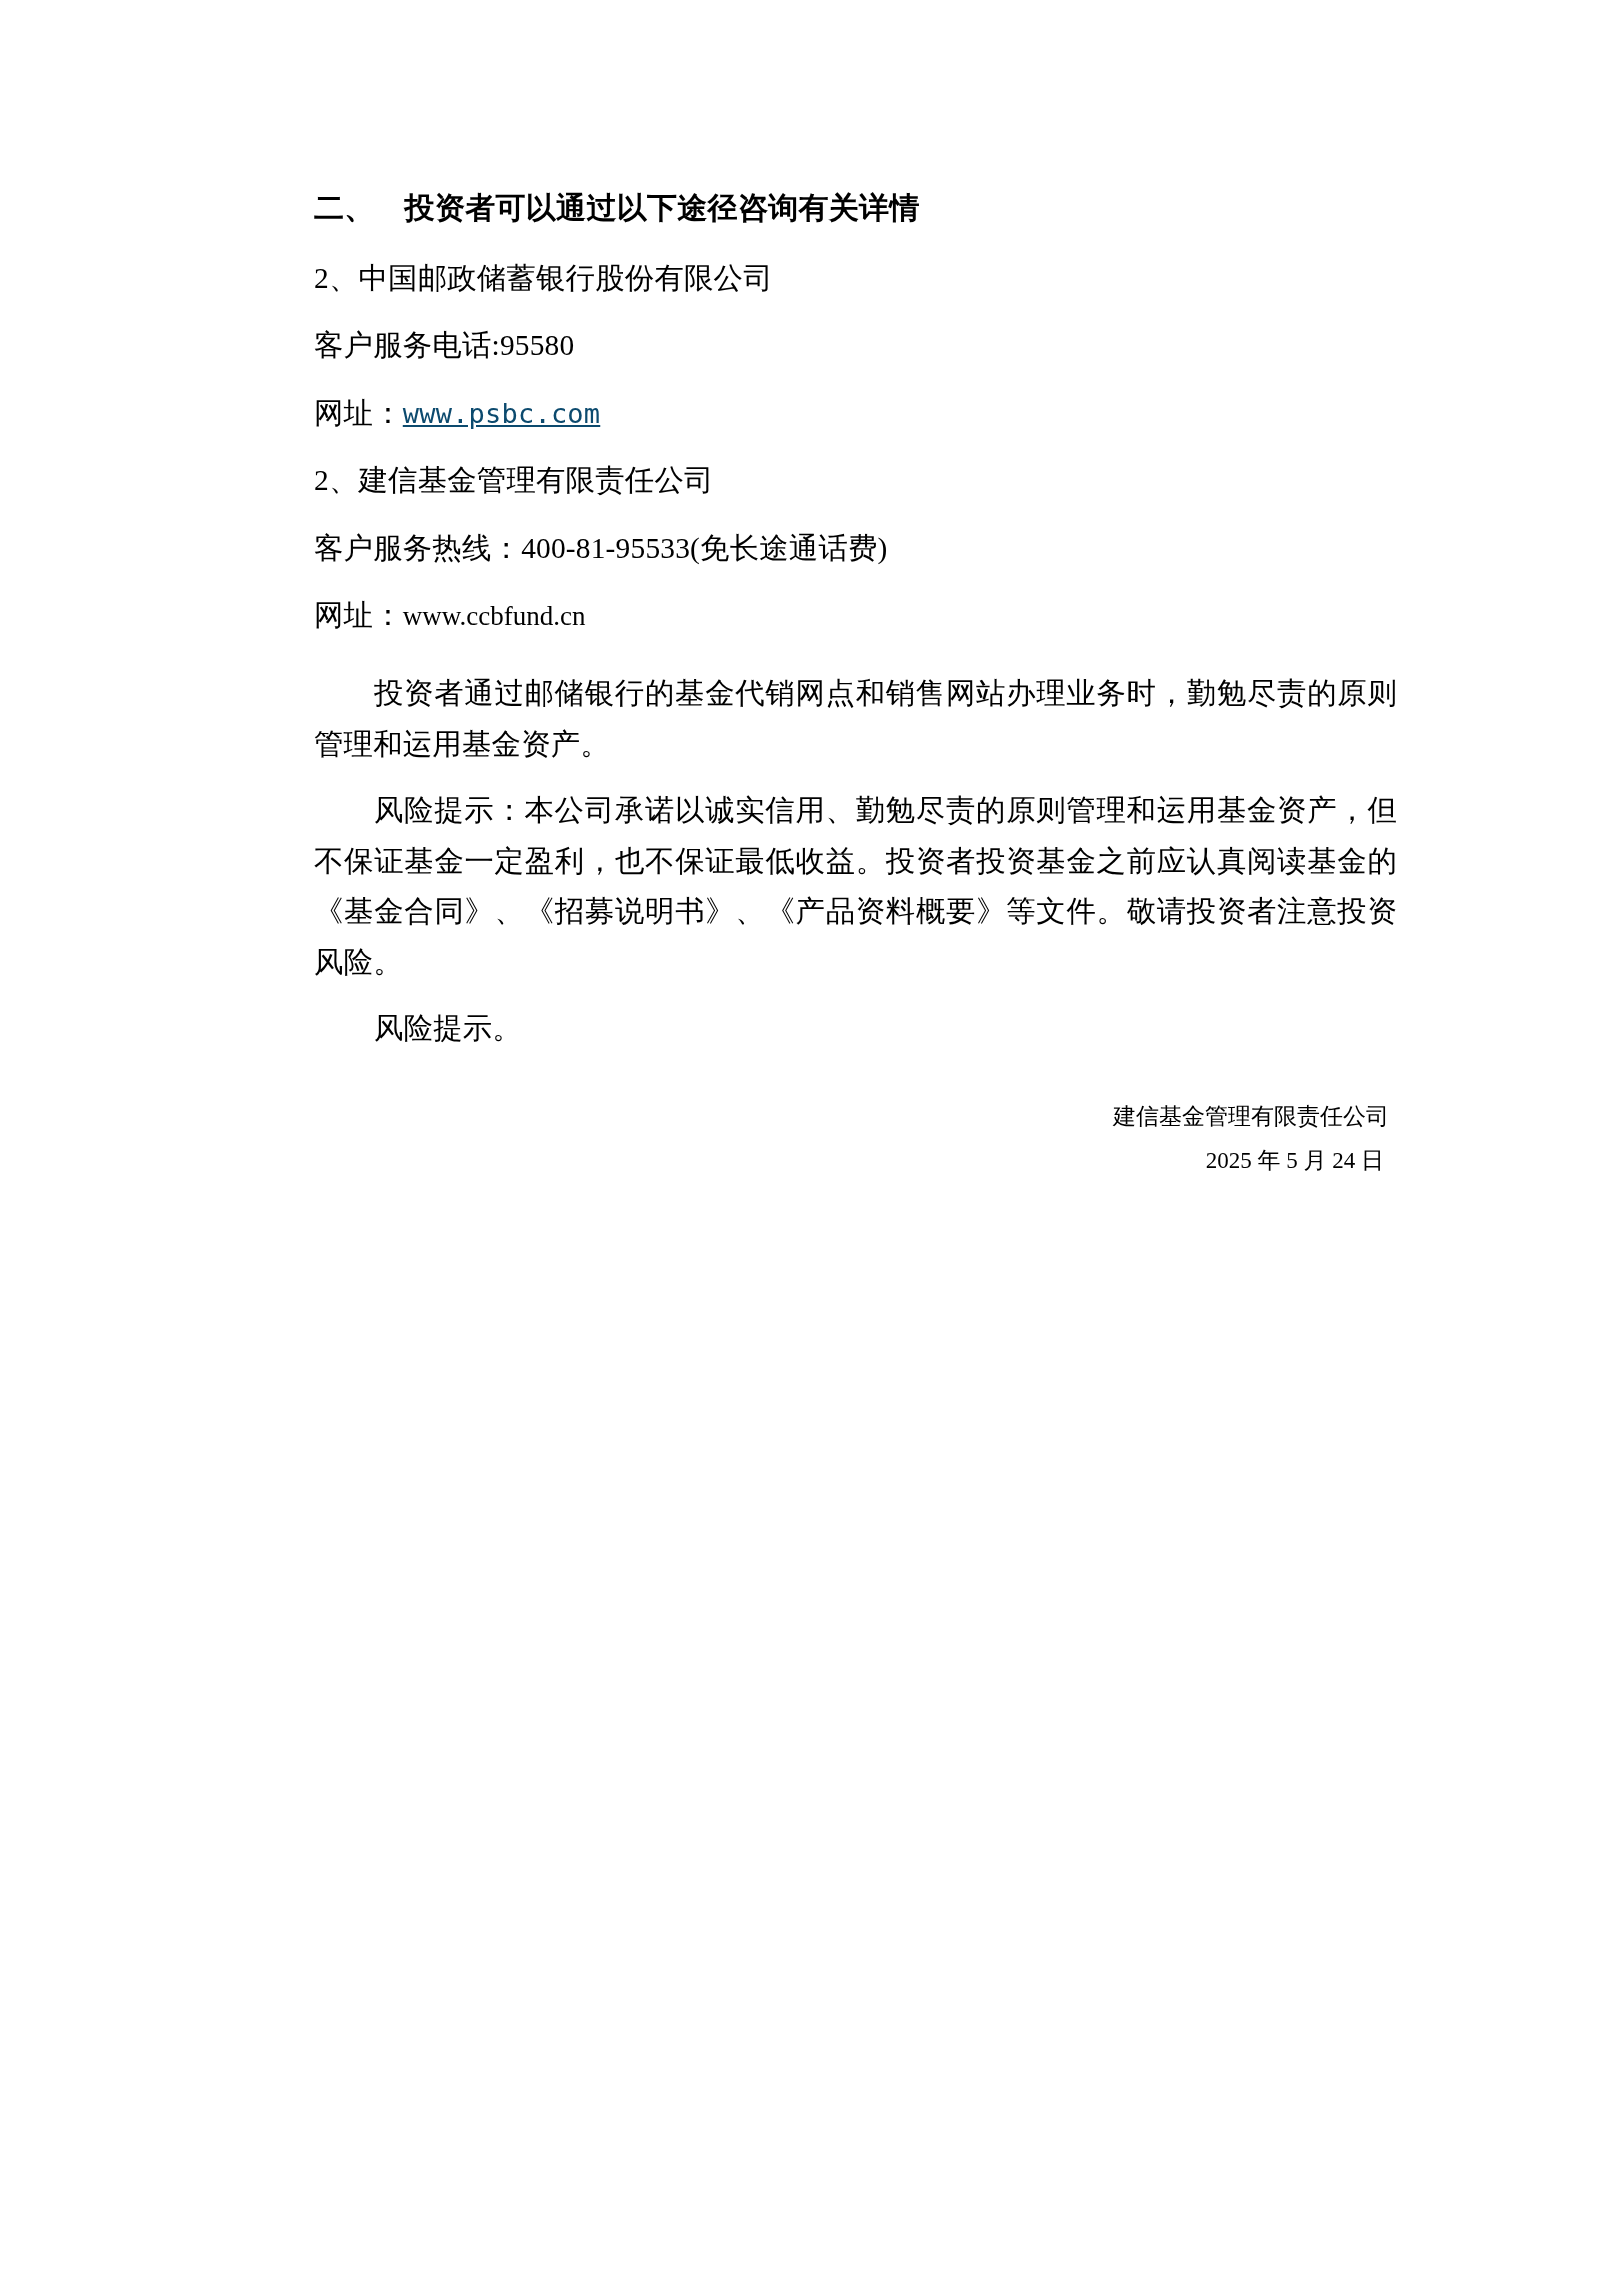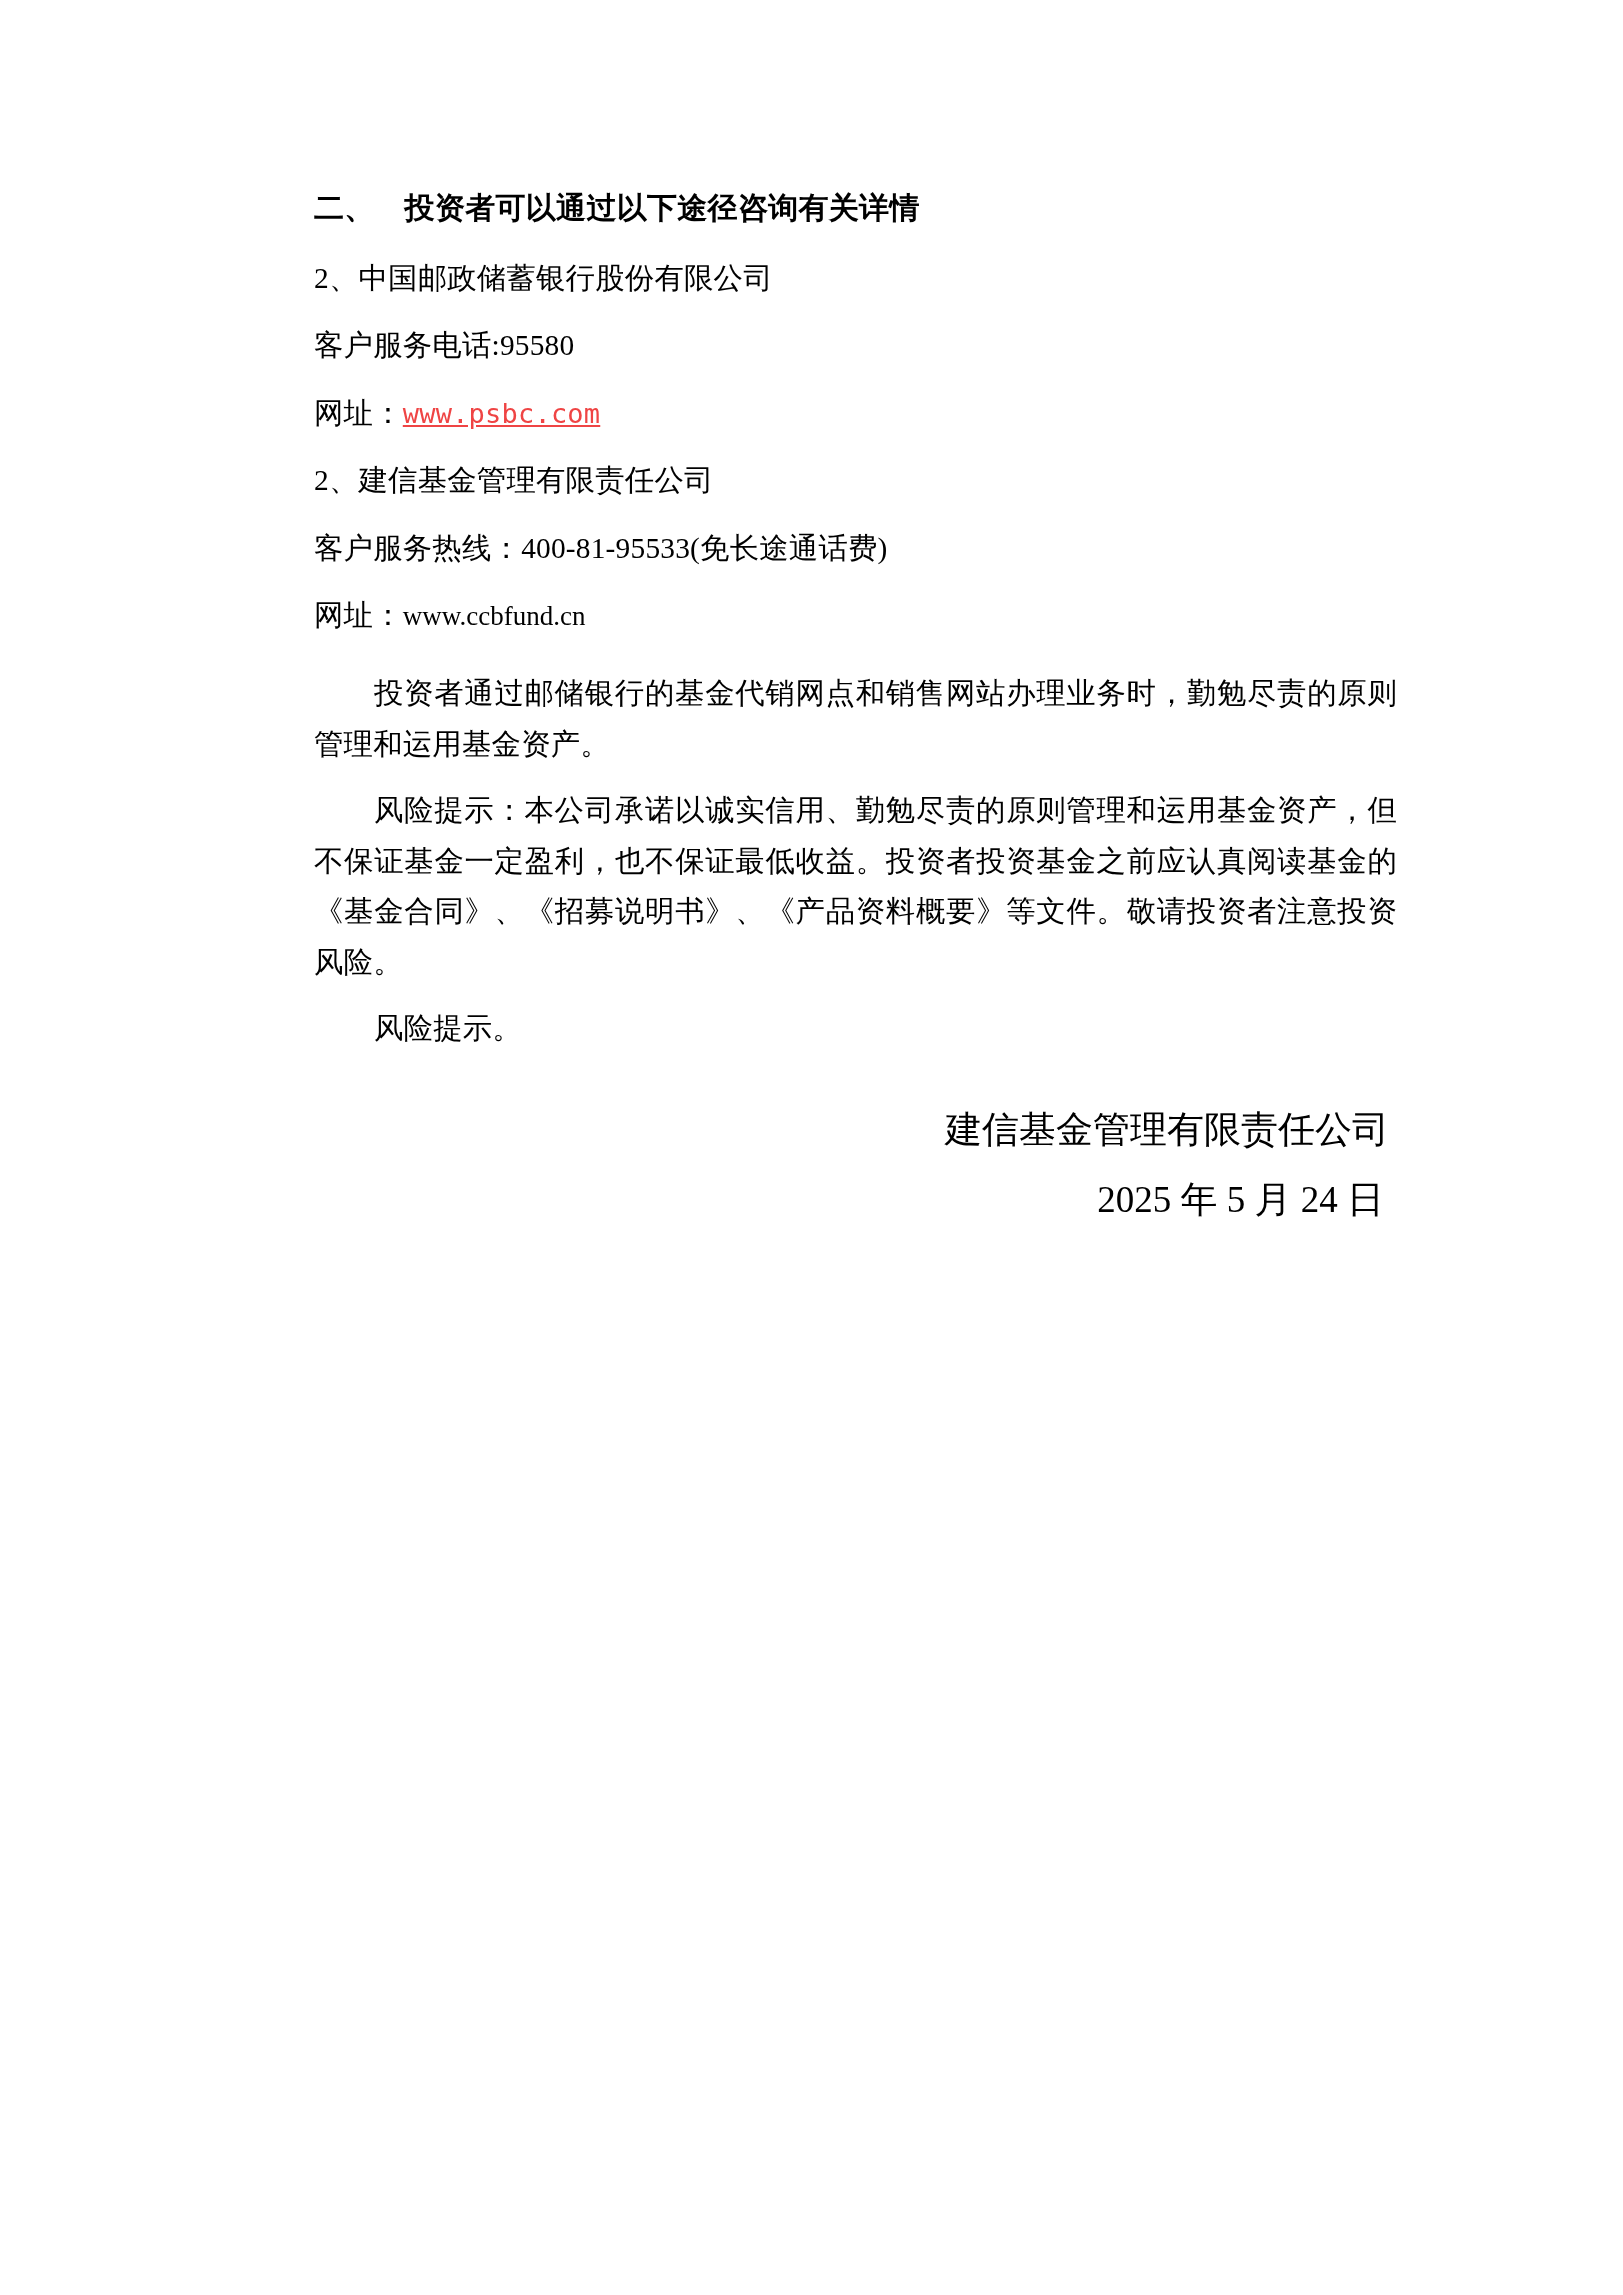--- a/index.html
+++ b/index.html
@@ -53,32 +53,32 @@
   .para.flow.indent {
     text-indent: 60px;
   }
   .mono {
     font-family: Liberation Serif, serif;
     font-size: 27px;
     letter-spacing: 0px;
     text-align: center;
   }
   .link {
-    color: #ef4444;
+    color: #0c4a6e;
     text-decoration: underline;
     font-family: "DejaVu Sans Mono", "Liberation Mono", monospace;
     font-size: 27px;
   }
   .body-block {
     margin-top: 22px;
   }
   .signature {
     margin-top: 41px;
     text-align: right;
-    font-size: 37px;
+    font-size: 23px;
     line-height: 1.9;
     padding-right: 7.9px;
   }
   .signature .date {
     display: block;
     padding-right: 5.2px;
     text-align: right;
   }
 </style>
 </head>

